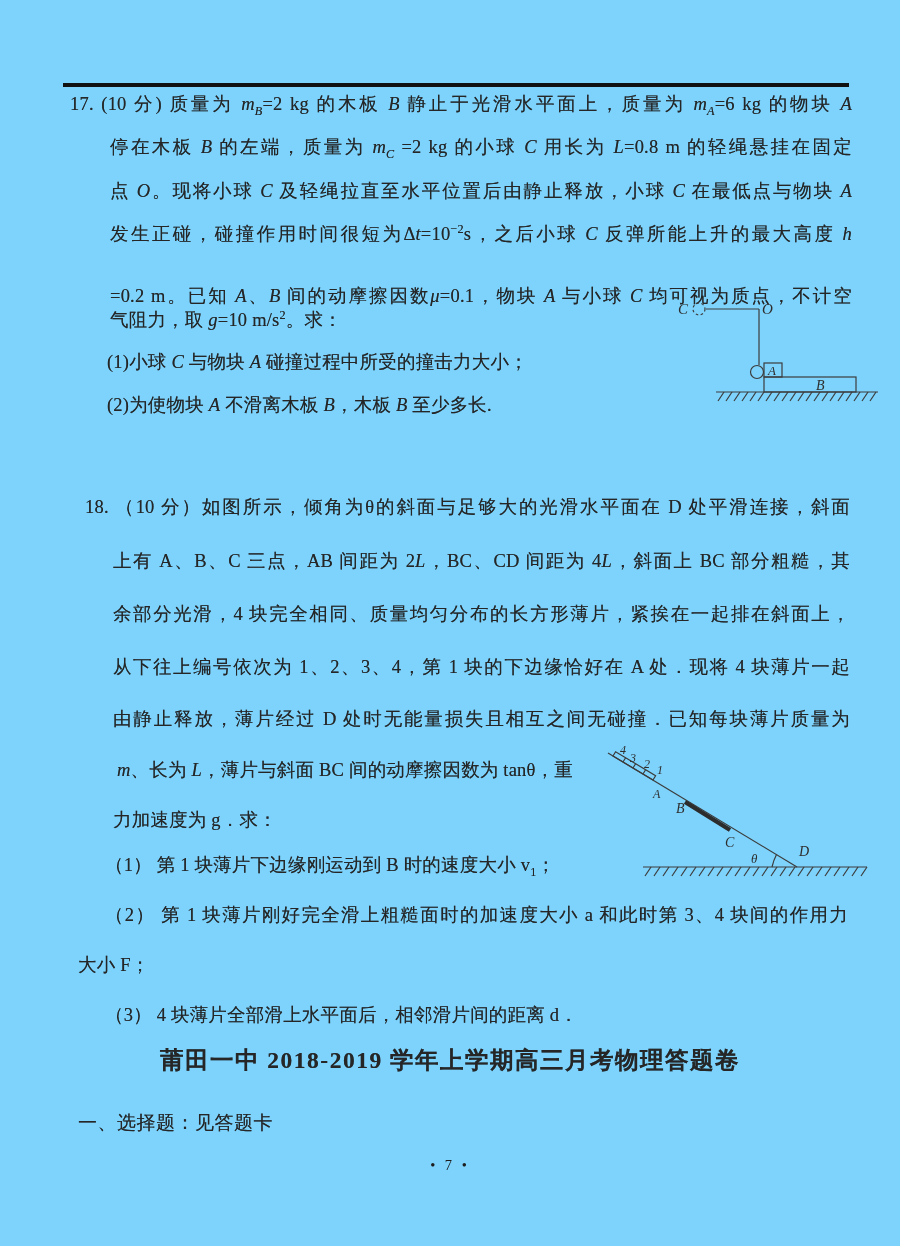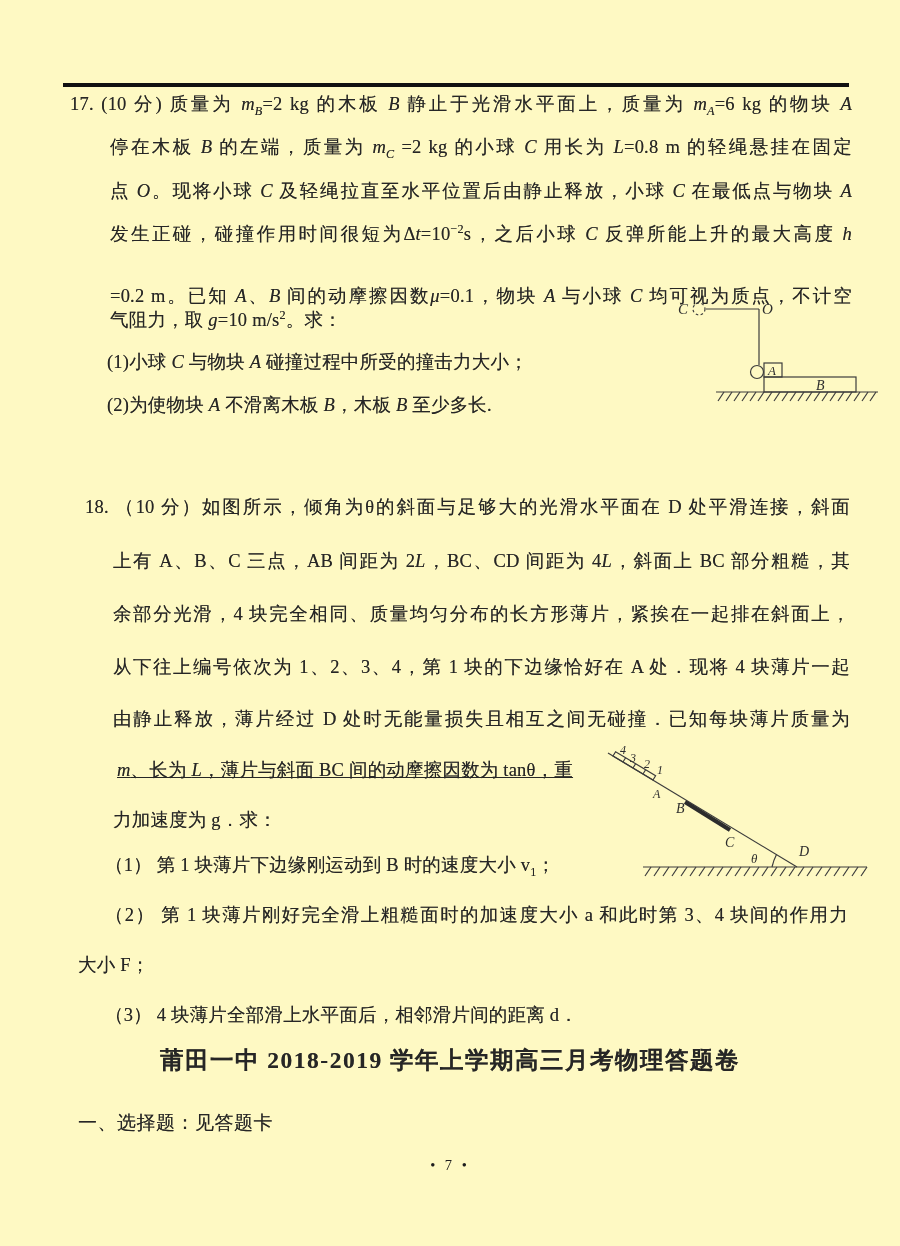--- a/index.html
+++ b/index.html
@@ -1,20 +1,20 @@
 <!DOCTYPE html>
 <html><head>
 <meta charset="utf-8">
 <style>
   html,body{margin:0;padding:0;background:#e8e8e8;}
   .page{
     position:relative;
     width:900px;height:1246px;
     margin:0 auto;
-    background:#fef9c3;
+    background:#7dd3fc;
     font-family:"Liberation Serif","DejaVu Serif",serif;
     color:#262626;
     overflow:hidden;
   }
   .top-rule{
     position:absolute;left:63px;top:83px;width:786px;height:4px;
     background:#111111;
   }
   .line{
     position:absolute;
@@ -106,21 +106,21 @@
         <line x1="204" y1="96" x2="198" y2="105"></line>
     </g>
   </svg>
 
   <div>
     <div class="line jline" style="top:495px;left:85px;width:765px;">18. （10 分）如图所示，倾角为θ的斜面与足够大的光滑水平面在 D 处平滑连接，斜面</div>
     <div class="line jline" style="top:549px;left:113px;width:737px;">上有 A、B、C 三点，AB 间距为 2<i>L</i>，BC、CD 间距为 4<i>L</i>，斜面上 BC 部分粗糙，其</div>
     <div class="line jline" style="top:602px;left:113px;width:737px;">余部分光滑，4 块完全相同、质量均匀分布的长方形薄片，紧挨在一起排在斜面上，</div>
     <div class="line jline" style="top:655px;left:113px;width:737px;">从下往上编号依次为 1、2、3、4，第 1 块的下边缘恰好在 A 处．现将 4 块薄片一起</div>
     <div class="line jline" style="top:707px;left:113px;width:737px;">由静止释放，薄片经过 D 处时无能量损失且相互之间无碰撞．已知每块薄片质量为</div>
-    <div class="line" style="top:758px;left:117px;text-decoration:underline;"><i>m</i>、长为 <i>L</i>，薄片与斜面 BC 间的动摩擦因数为 tanθ，重</div>
+    <div class="line" style="top:758px;left:117px;"><i>m</i>、长为 <i>L</i>，薄片与斜面 BC 间的动摩擦因数为 tanθ，重</div>
     <div class="line" style="top:808px;left:113px;">力加速度为 g．求：</div>
     <div class="line" style="top:853px;left:105px;">（1） 第 1 块薄片下边缘刚运动到 B 时的速度大小 v<sub>1</sub>；</div>
     <div class="line jline" style="top:903px;left:105px;width:743px;">（2） 第 1 块薄片刚好完全滑上粗糙面时的加速度大小 a 和此时第 3、4 块间的作用力</div>
     <div class="line" style="top:953px;left:78px;">大小 F；</div>
     <div class="line" style="top:1003px;left:105px;text-align:right;">（3） 4 块薄片全部滑上水平面后，相邻滑片间的距离 d．</div>
   </div>
 
   <svg style="left:593px;top:738px;" width="292" height="142" viewBox="0 0 292 142">
     <line class="fig-stroke" x1="15" y1="15" x2="204" y2="129"></line>
     <polygon class="fig-stroke" points="20,18 60,42 62.6,37.7 22.6,13.7" fill="#ffffff"></polygon>

